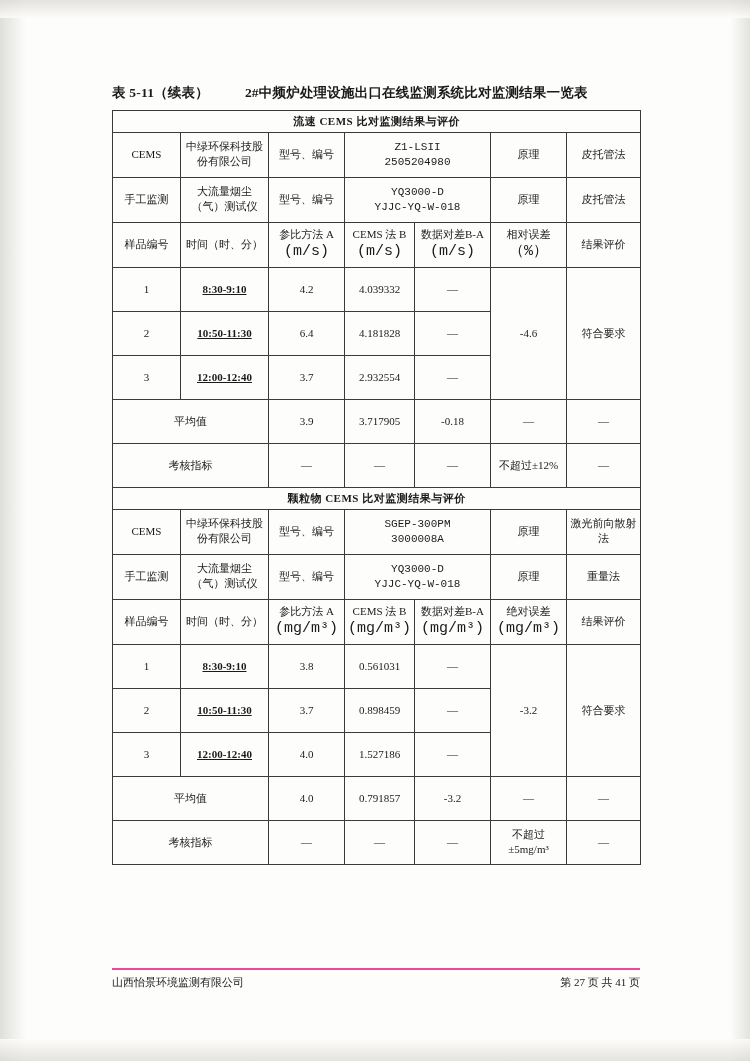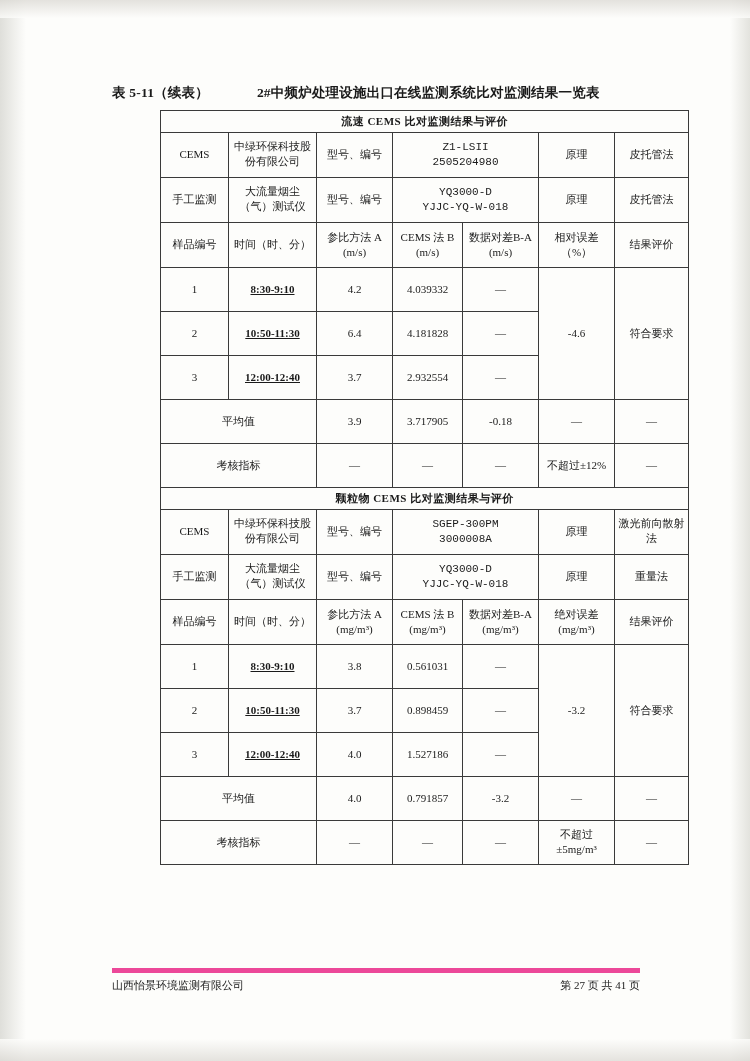--- a/index.html
+++ b/index.html
@@ -46,60 +46,59 @@
   .caption {
     position: absolute;
     left: 112px;
     top: 84px;
     width: 530px;
     font-size: 13.5px;
     font-weight: bold;
     letter-spacing: .2px;
     white-space: nowrap;
   }
-  .caption .cap-num { margin-right: 48px; }
+  .caption .cap-num { margin-right: 36px; }
 
   table.doc {
     position: absolute;
     left: 112px;
     top: 110px;
     width: 528px;
     border-collapse: collapse;
     table-layout: fixed;
     font-size: 11px;
-    margin-left: 48px;
   }
   table.doc td {
     border: 1px solid #3a3a3a;
     text-align: center;
     vertical-align: middle;
     padding: 3px 2px;
     line-height: 1.35;
     font-size: 11px;
   }
   td.section-title {
     font-size: 12.5px;
     font-weight: bold;
     padding: 9px 0;
     letter-spacing: .5px;
   }
   td.tall { height: 38px; }
   td.row-h { height: 37px; }
   td.small { font-size: 10px; }
-  .sub { font-size: 11px; }
+  .sub { font-size: 15px; font-family: Liberation Mono, monospace; }
   .two-line { line-height: 1.3; font-family: Liberation Mono, monospace; }
   .bold { font-weight: bold; text-decoration: underline; }
   .dash { font-size: 12px; }
 
   .footer {
     position: absolute;
     left: 112px;
     top: 968px;
     width: 528px;
-    border-top: 5px solid #ec4899;
+    border-top: 2px solid #ec4899;
     padding-top: 5px;
     font-size: 11px;
     display: flex;
     justify-content: space-between;
   }
   .footer .left { }
   .footer .right { }
 </style>
 </head>
 <body>

